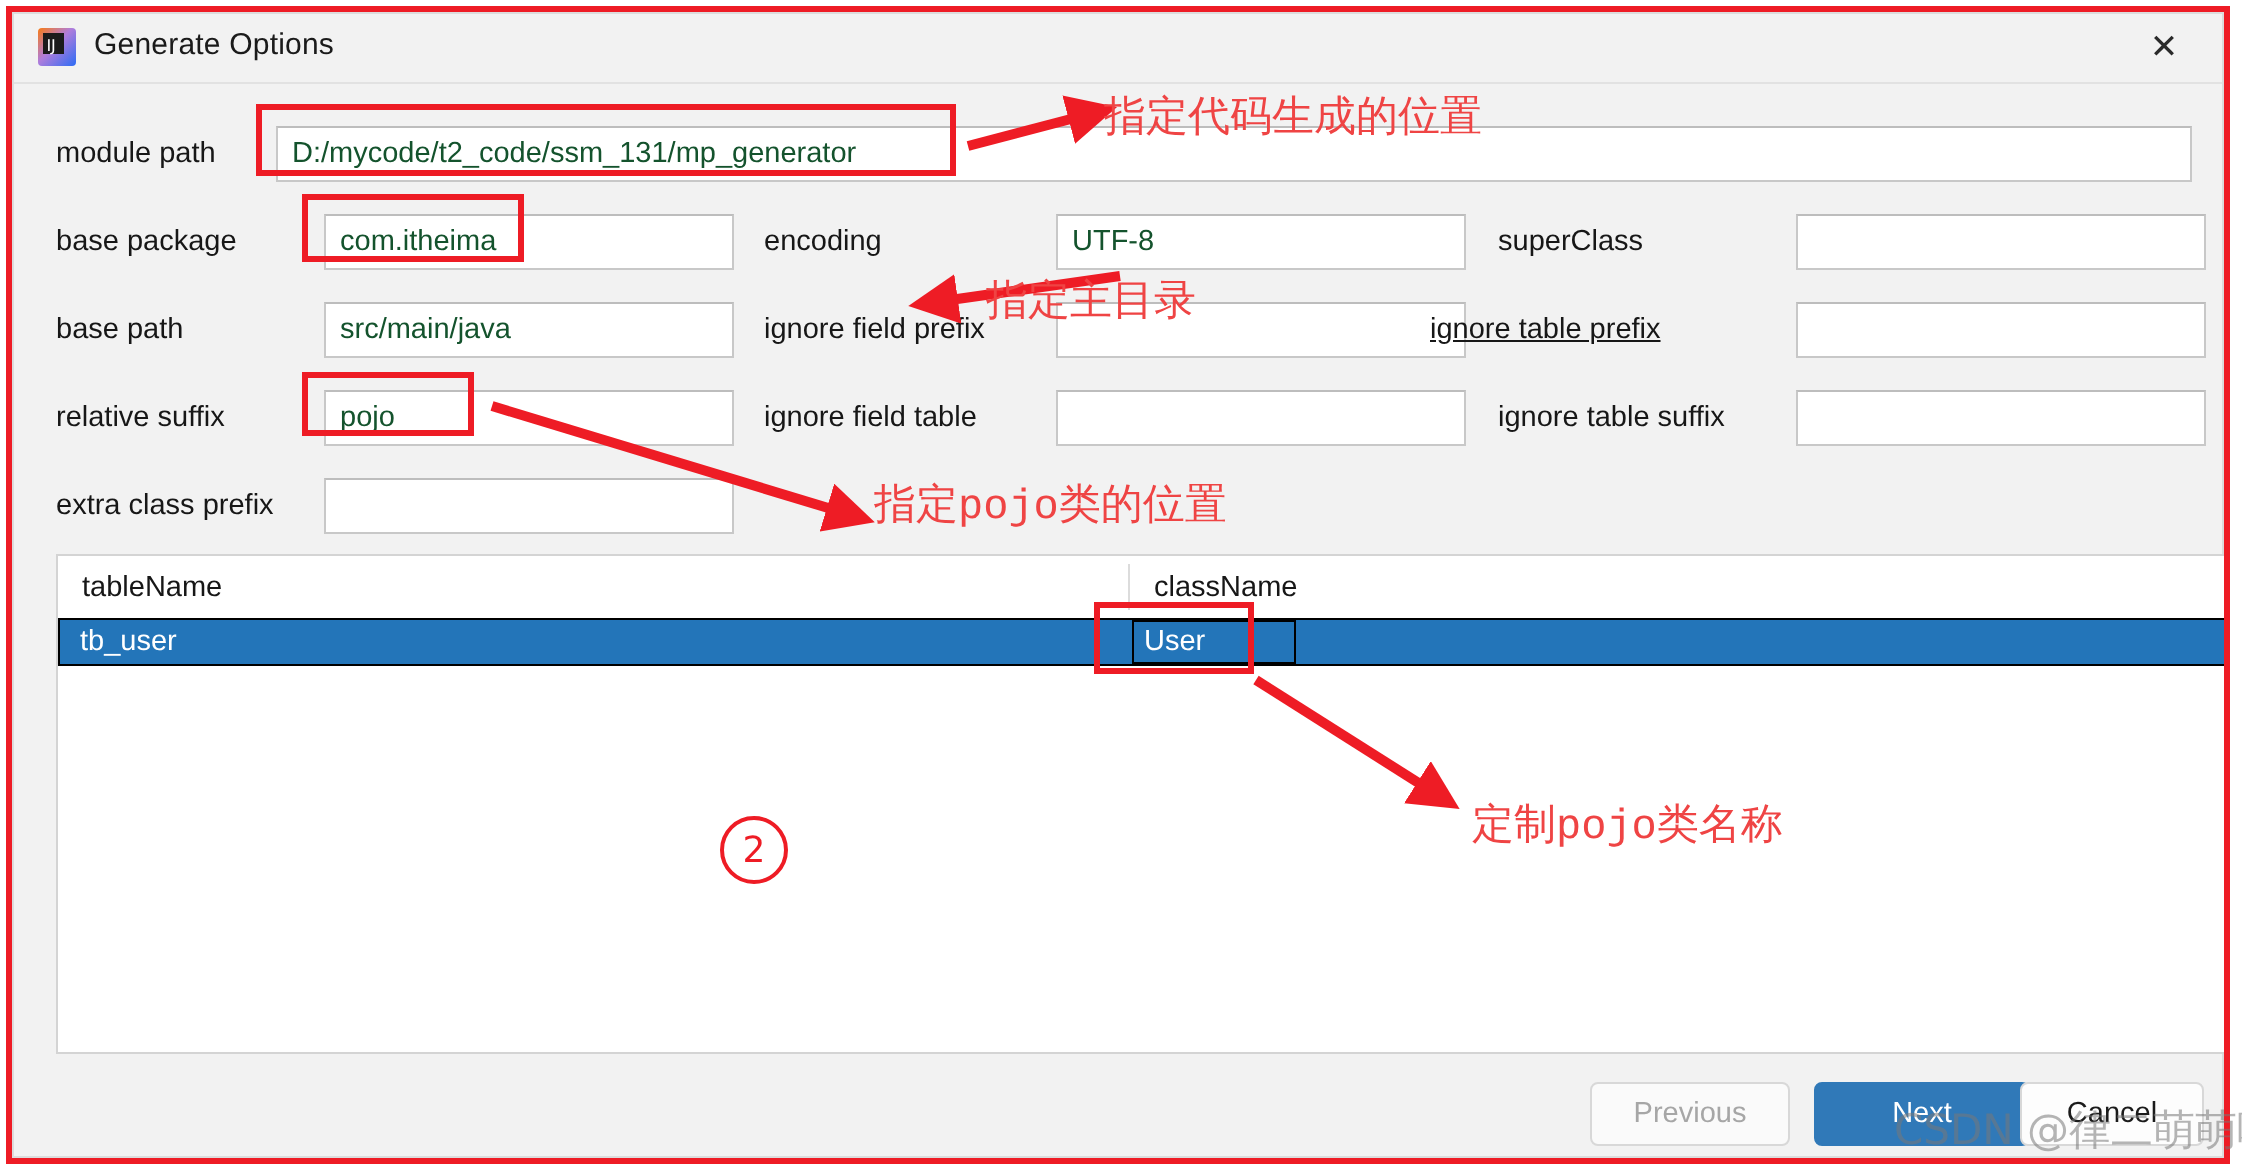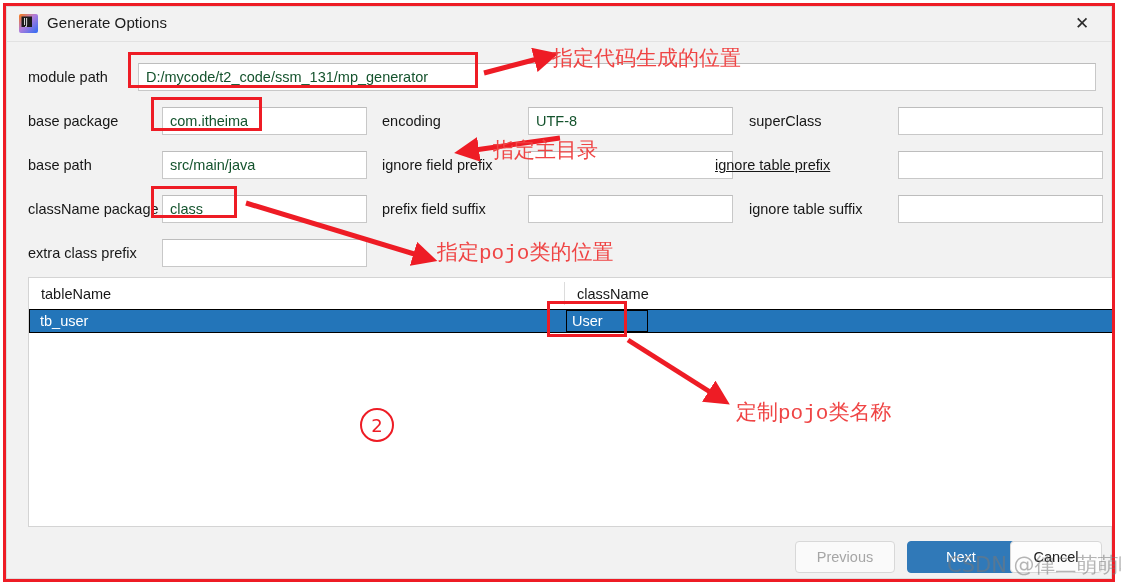--- a/index.html
+++ b/index.html
@@ -278,24 +278,24 @@
 
       <span class="field-label" style="left:21px; top:116px;">base path</span>
       <span class="input" style="left:155px; top:110px; width:205px;">src/main/java</span>
 
       <span class="field-label" style="left:375px; top:116px;">ignore field prefix</span>
       <span class="input" style="left:521px; top:110px; width:205px;"></span>
 
       <span class="field-label" style="left:708px; top:116px;text-decoration:underline;">ignore table prefix</span>
       <span class="input" style="left:891px; top:110px; width:205px;"></span>
 
-      <span class="field-label" style="left:21px; top:160px;">className package</span>
-      <span class="input" style="left:155px; top:154px; width:205px;">class</span>
-
-      <span class="field-label" style="left:375px; top:160px;">prefix field suffix</span>
+      <span class="field-label" style="left:21px; top:160px;">relative suffix</span>
+      <span class="input" style="left:155px; top:154px; width:205px;">pojo</span>
+
+      <span class="field-label" style="left:375px; top:160px;">ignore field table</span>
       <span class="input" style="left:521px; top:154px; width:205px;"></span>
 
       <span class="field-label" style="left:742px; top:160px;">ignore table suffix</span>
       <span class="input" style="left:891px; top:154px; width:205px;"></span>
 
       <span class="field-label" style="left:21px; top:204px;">extra class prefix</span>
       <span class="input" style="left:155px; top:198px; width:205px;"></span>
     </div>
 
     <div class="table-wrap">

